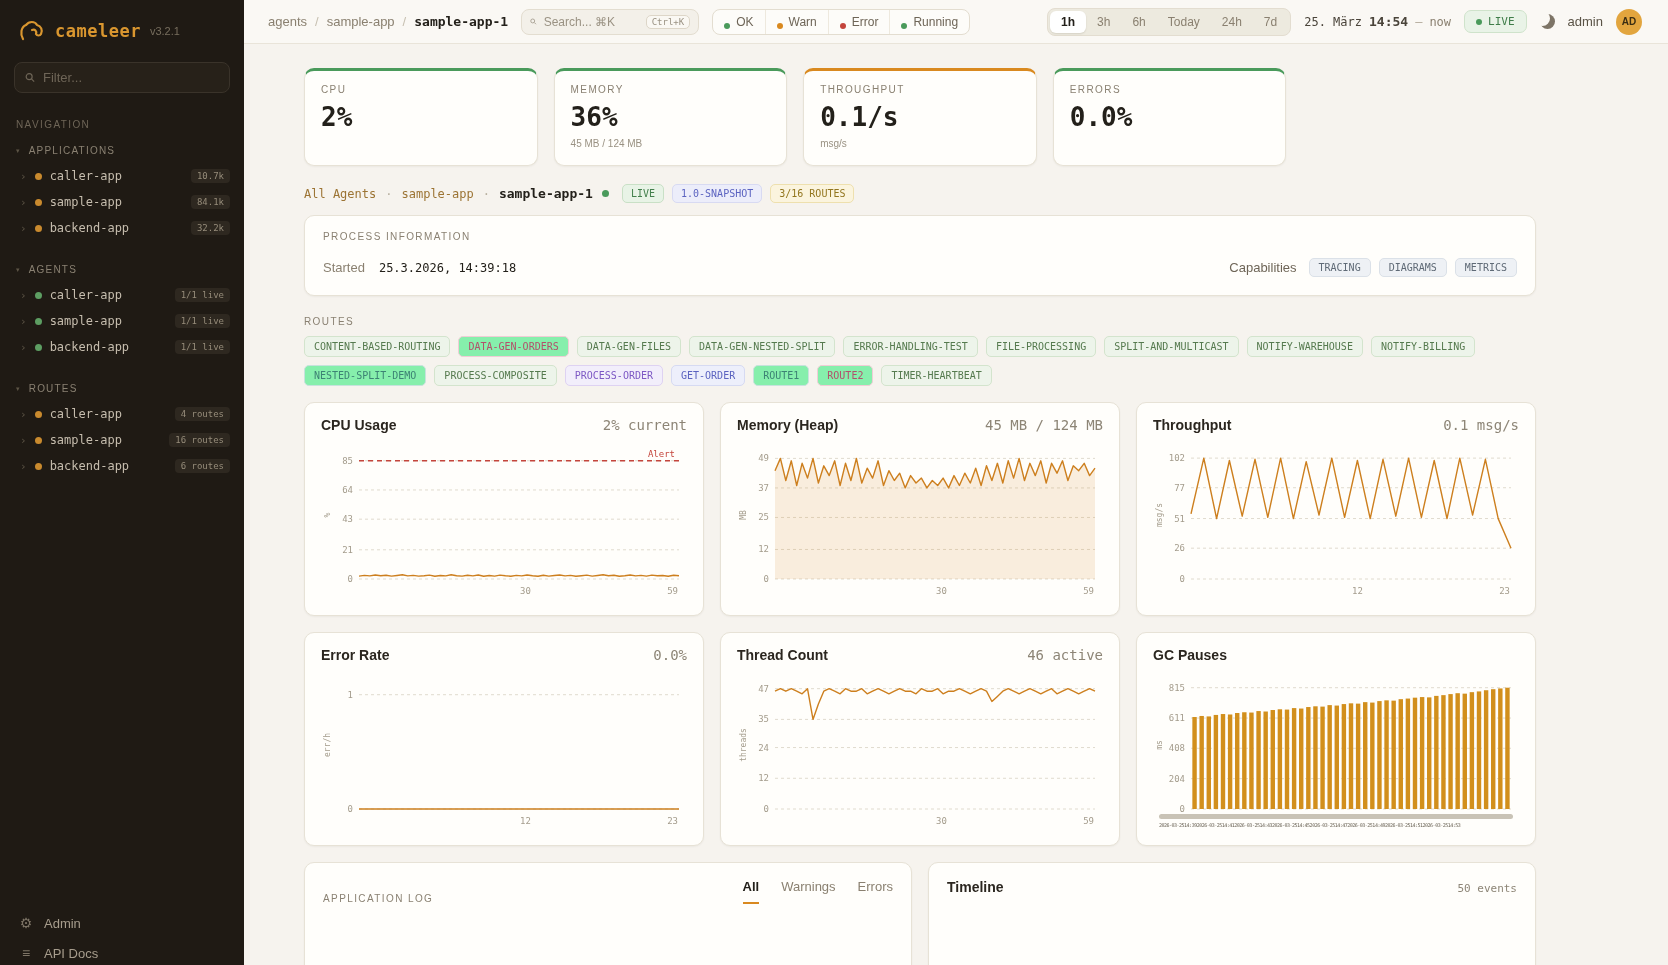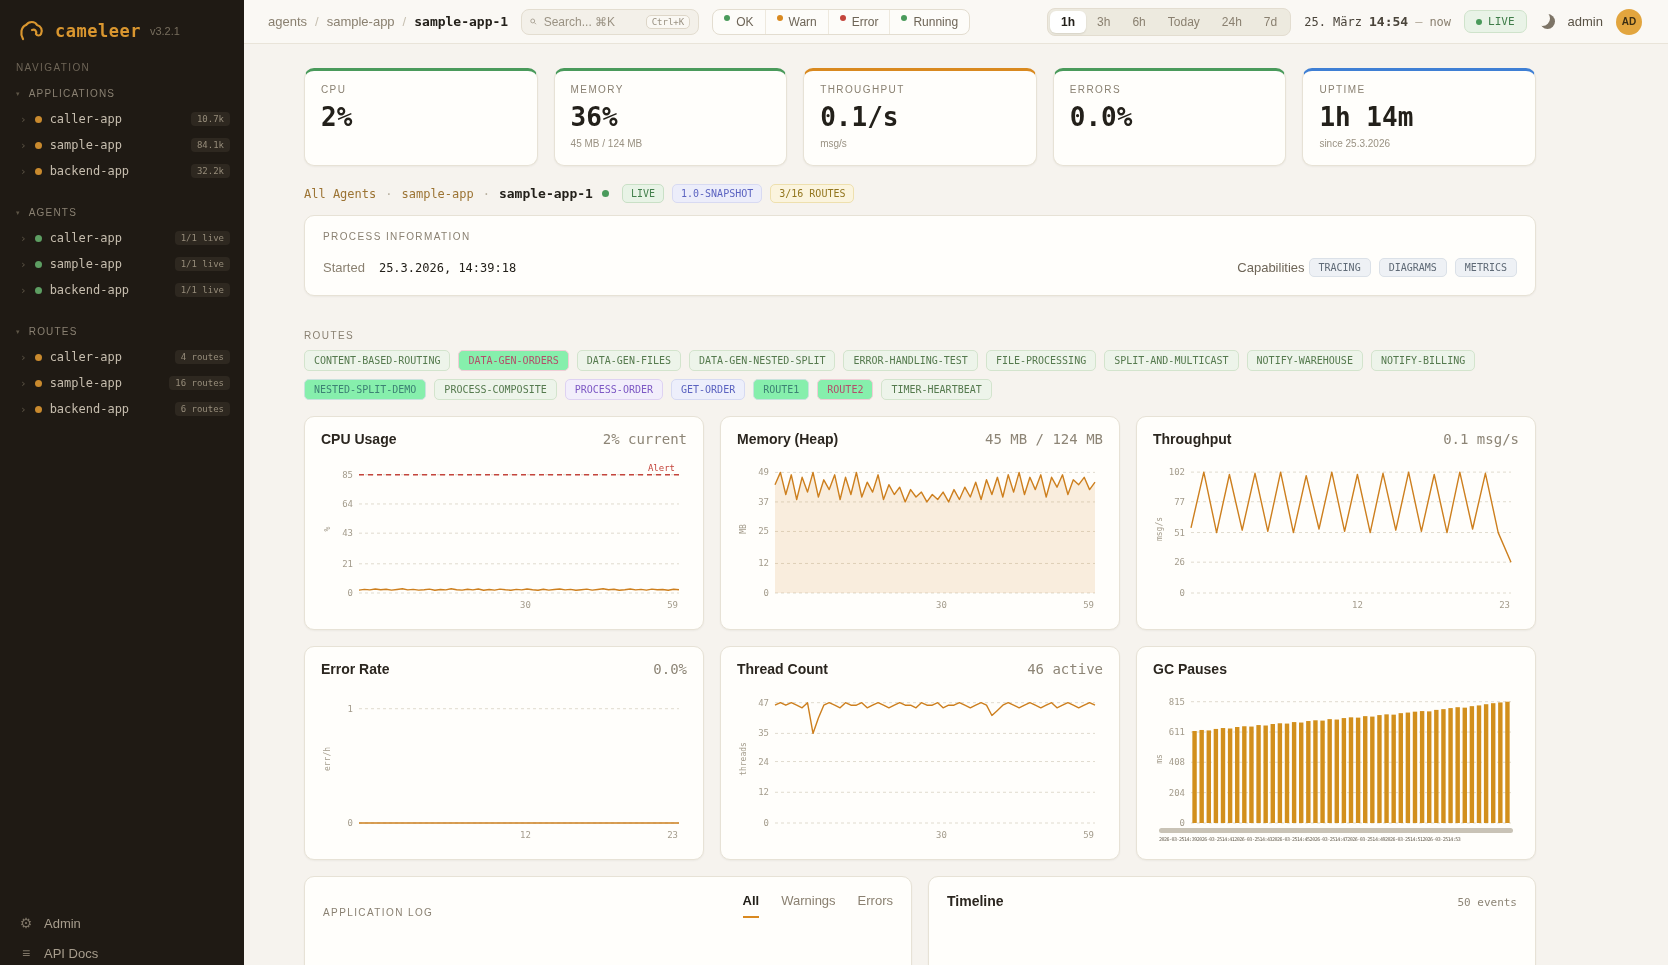--- a/index.html
+++ b/index.html
@@ -35,21 +35,21 @@
   .topbar{height:44px;background:#faf8f4;border-bottom:1px solid #e9e4d9;display:flex;align-items:center;gap:13px;padding:0 26px 0 24px;flex-shrink:0}
   .breadcrumb{display:flex;gap:8px;font-size:13px;color:#8a8070;align-items:center;white-space:nowrap}
   .breadcrumb .sep{color:#c6bfb0}
   .bc-link{cursor:pointer}
   .bc-current{color:#23201a;font-weight:bold;font-family:"DejaVu Sans Mono",monospace;font-size:13px}
   .searchbox{display:flex;align-items:center;gap:7px;background:#f3f0e9;border:1px solid #e3ddd0;border-radius:8px;padding:5px 8px;width:178px;color:#9a9283}
   .searchbox input{border:none;background:transparent;outline:none;font:inherit;font-size:12px;color:#5a5346;width:100%}
   .searchbox input::placeholder{color:#9a9283}
   .kbd{border:1px solid #ddd6c8;border-radius:5px;padding:1px 5px;font-size:9px;font-family:"DejaVu Sans Mono",monospace;color:#9a9283;background:#faf8f3;white-space:nowrap}
   .status-group{display:flex;border:1px solid #e3ddd0;border-radius:8px;background:#fdfcf9;overflow:hidden}
-  .status-chip{display:flex;align-items:flex-start;gap:6px;padding:5px 11px;font-size:12px;color:#6e6557;cursor:pointer;border-right:1px solid #eee9de}
+  .status-chip{display:flex;align-items:flex-end;gap:6px;padding:5px 11px;font-size:12px;color:#6e6557;cursor:pointer;border-right:1px solid #eee9de}
   .status-chip:last-child{border-right:none}
   .sdot{width:6px;height:6px;border-radius:50%}
   .time-group{display:flex;background:#edeadf;border:1px solid #e3ddd0;border-radius:8px;padding:2px;margin-left:auto}
   .time-btn{padding:4px 11px;font-size:12px;color:#8a8070;cursor:pointer;border-radius:6px;white-space:nowrap}
   .time-btn.active{background:#fff;color:#23201a;font-weight:bold;box-shadow:0 1px 2px rgba(40,30,10,.12)}
   .dategroup{display:flex;align-items:center;gap:7px;font-family:"DejaVu Sans Mono",monospace;font-size:12px;color:#4a443a;white-space:nowrap}
   .dategroup .t{font-weight:bold;font-size:13px}
   .dategroup .dash{color:#b0a898}
   .dategroup .now{color:#8a8070}
   .live-chip{display:flex;align-items:center;gap:6px;background:#e9f3e7;border:1px solid #cfe3cb;color:#3f7d49;border-radius:7px;padding:4px 11px;font-family:"DejaVu Sans Mono",monospace;font-size:11px;cursor:pointer}
@@ -70,27 +70,27 @@
   .ctx-link{color:#9c7434;cursor:pointer}
   .ctx-sep{color:#b8b0a0}
   .ctx-current{color:#23201a;font-weight:bold;font-size:13px}
   .gdot{width:7px;height:7px;border-radius:50%;background:#4a9a5b}
   .badge{font-size:10px;padding:3px 8px;border-radius:5px;border:1px solid;font-family:"DejaVu Sans Mono",monospace;white-space:nowrap}
   .badge.green{background:#e8f3e6;border-color:#c9e0c6;color:#44804d}
   .badge.indigo{background:#ecedfa;border-color:#d8daf2;color:#5b63c0}
   .badge.amber{background:#fbf4de;border-color:#eee0ae;color:#93761f}
 
   .panel{background:#fffefb;border:1px solid #e7e2d6;border-radius:10px;box-shadow:0 1px 2px rgba(40,30,10,.05)}
-  .process{padding:15px 18px 18px;margin-bottom:34px}
+  .process{padding:15px 18px 18px;margin-bottom:20px}
   .panel-title{font-size:10px;letter-spacing:1.4px;color:#8a8172}
   .process-row{display:flex;justify-content:space-between;align-items:center;margin-top:16px}
   .started{display:flex;align-items:center;gap:14px}
   .started .lab{color:#8a8070;font-size:13px}
   .started .val{font-family:"DejaVu Sans Mono",monospace;font-size:12px;color:#23201a}
-  .caps{display:flex;align-items:center;}
+  .caps{display:flex;align-items:center;gap:8px}
   .caps .lab{color:#6e6557;font-size:13px;margin-right:4px}
   .cap-chip{background:#eef1f5;border:1px solid #dbe1e8;color:#5f6a76;font-size:10px;font-family:"DejaVu Sans Mono",monospace;padding:3px 9px;border-radius:5px}
 
   .routes-label{font-size:10px;letter-spacing:1.4px;color:#8a8172;margin-bottom:9px}
   .route-chips{display:flex;flex-wrap:wrap;gap:8px}
   .rchip{font-size:10px;font-family:"DejaVu Sans Mono",monospace;padding:4px 9px;border-radius:5px;border:1px solid;cursor:pointer;white-space:nowrap}
   .rchip.green{background:#edf4ea;border-color:#d3e4cd;color:#557a4e}
   .rchip.pink{background:#86efac;border-color:#f0cdd6;color:#b2506b}
   .rchip.purple{background:#f2eefb;border-color:#ded2f2;color:#7d58c4}
   .rchip.indigo{background:#edeffb;border-color:#d6daf2;color:#5b63c0}
@@ -120,20 +120,27 @@
 <div class="app">
 
   <aside class="sidebar">
     <div class="logo-row">
       <svg width="30" height="26" viewBox="0 0 30 26">
         <path d="M7 21 C4 16 5 9 10 7 C13 3 19 3 21 7 C25 8 27 12 25 16 C24 18 21 18 20 16 C21 13 19 11 16 12" stroke="#d9962f" fill="none" stroke-width="2.2" stroke-linecap="round" stroke-linejoin="round"></path>
       </svg>
       <span class="logo-text">cameleer</span>
       <span class="logo-version">v3.2.1</span>
     </div>
+    <div class="filter-box">
+      <svg width="11" height="11" viewBox="0 0 12 12">
+          <circle cx="5" cy="5" r="3.6" fill="none" stroke="#6e6557" stroke-width="1.4"></circle>
+          <line x1="8" y1="8" x2="11" y2="11" stroke="#6e6557" stroke-width="1.4"></line>
+        </svg>
+      <input type="text" placeholder="Filter..." style="">
+    </div>
     <div class="nav-label">NAVIGATION</div>
     <div id="nav-groups">
         <div class="nav-group">
           <div class="group-header">
             <span class="caret">▾</span>
             <span>APPLICATIONS</span>
           </div>
           <div class="nav-item">
             <span class="chev">›</span>
             <span class="dot amber"></span>
@@ -284,25 +291,20 @@
             <div class="stat-sub">45 MB / 124 MB</div>
           </div>
           <div class="stat-card" style="--accent: #d9891f;">
             <div class="stat-label">THROUGHPUT</div>
             <div class="stat-value">0.1/s</div>
             <div class="stat-sub">msg/s</div>
           </div>
           <div class="stat-card" style="--accent: #4a9a5b;">
             <div class="stat-label">ERRORS</div>
             <div class="stat-value">0.0%</div>
-          </div>
-          <div class="stat-card" style="--accent: #3f7fd4;">
-            <div class="stat-label">UPTIME</div>
-            <div class="stat-value">1h 14m</div>
-            <div class="stat-sub">since 25.3.2026</div>
           </div>
         </div>
 
       <div class="context-row maxw">
         <span class="ctx-link">All Agents</span>
         <span class="ctx-sep">·</span>
         <span class="ctx-link">sample-app</span>
         <span class="ctx-sep">·</span>
         <span class="ctx-current">sample-app-1</span>
         <span class="gdot"></span>

